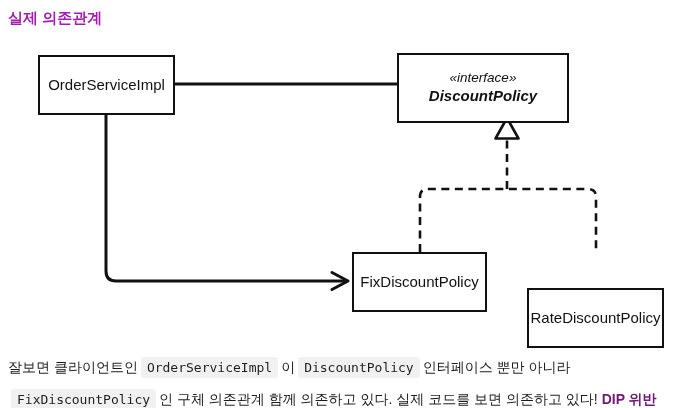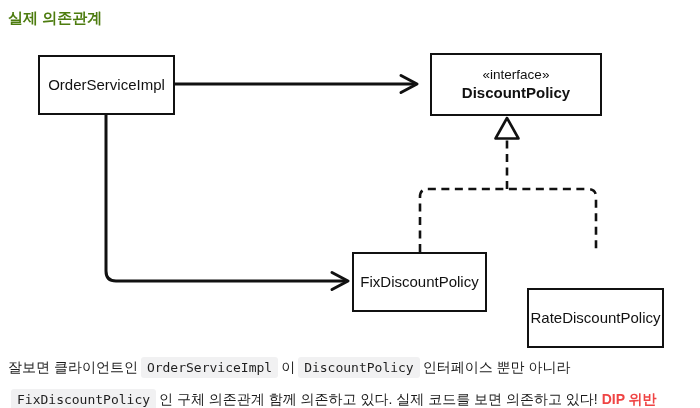--- a/index.html
+++ b/index.html
@@ -12,21 +12,21 @@
     color: #111111;
     overflow: hidden;
   }
   .title {
     position: absolute;
     left: 8px;
     top: 9px;
     margin: 0;
     font-size: 15px;
     font-weight: 700;
-    color: #4d7c0f;
+    color: #a21caf;
   }
   .diagram { position: absolute; inset: 0; }
   .connectors {
     position: absolute;
     left: 0; top: 0;
     width: 700px; height: 408px;
     pointer-events: none;
   }
   .node {
     position: absolute;
@@ -36,21 +36,21 @@
     display: flex;
     flex-direction: column;
     align-items: center;
     justify-content: center;
     text-align: center;
     font-size: 15px;
     line-height: 1.25;
     color: #111111;
   }
   #node-order    { left: 38px;  top: 55px;  width: 137px; height: 60px; }
-  #node-discount { left: 430px; top: 53px;  width: 172px; height: 63px; }
+  #node-discount { left: 397px; top: 53px;  width: 172px; height: 70px; font-style: italic; }
   #node-fix      { left: 352px; top: 252px; width: 135px; height: 60px; }
   #node-rate     { left: 527px; top: 252px; width: 137px; height: 60px; margin-top: 36px; }
   .stereotype { font-size: 13.5px; font-weight: 400; }
   .node-label-bold { font-weight: 700; font-size: 15px; }
   .caption {
     position: absolute;
     left: 8px;
     top: 356px;
     width: 688px;
     font-size: 14px;
@@ -60,21 +60,21 @@
   .inline-code {
     font-family: "DejaVu Sans Mono", "Liberation Mono", monospace;
     font-size: 13px;
     background: #f1f1f2;
     border-radius: 3px;
     padding: 3px 6px;
     margin: 0 3px;
     color: #1f1f1f;
     white-space: nowrap;
   }
-  .caption .emph { font-weight: 700; color: #ef4444; }
+  .caption .emph { font-weight: 700; color: #701a75; }
 </style>
 </head>
 <body>
 
 <div class="page">
 
   <h1 class="title">실제 의존관계</h1>
 
   <div class="diagram">
 

